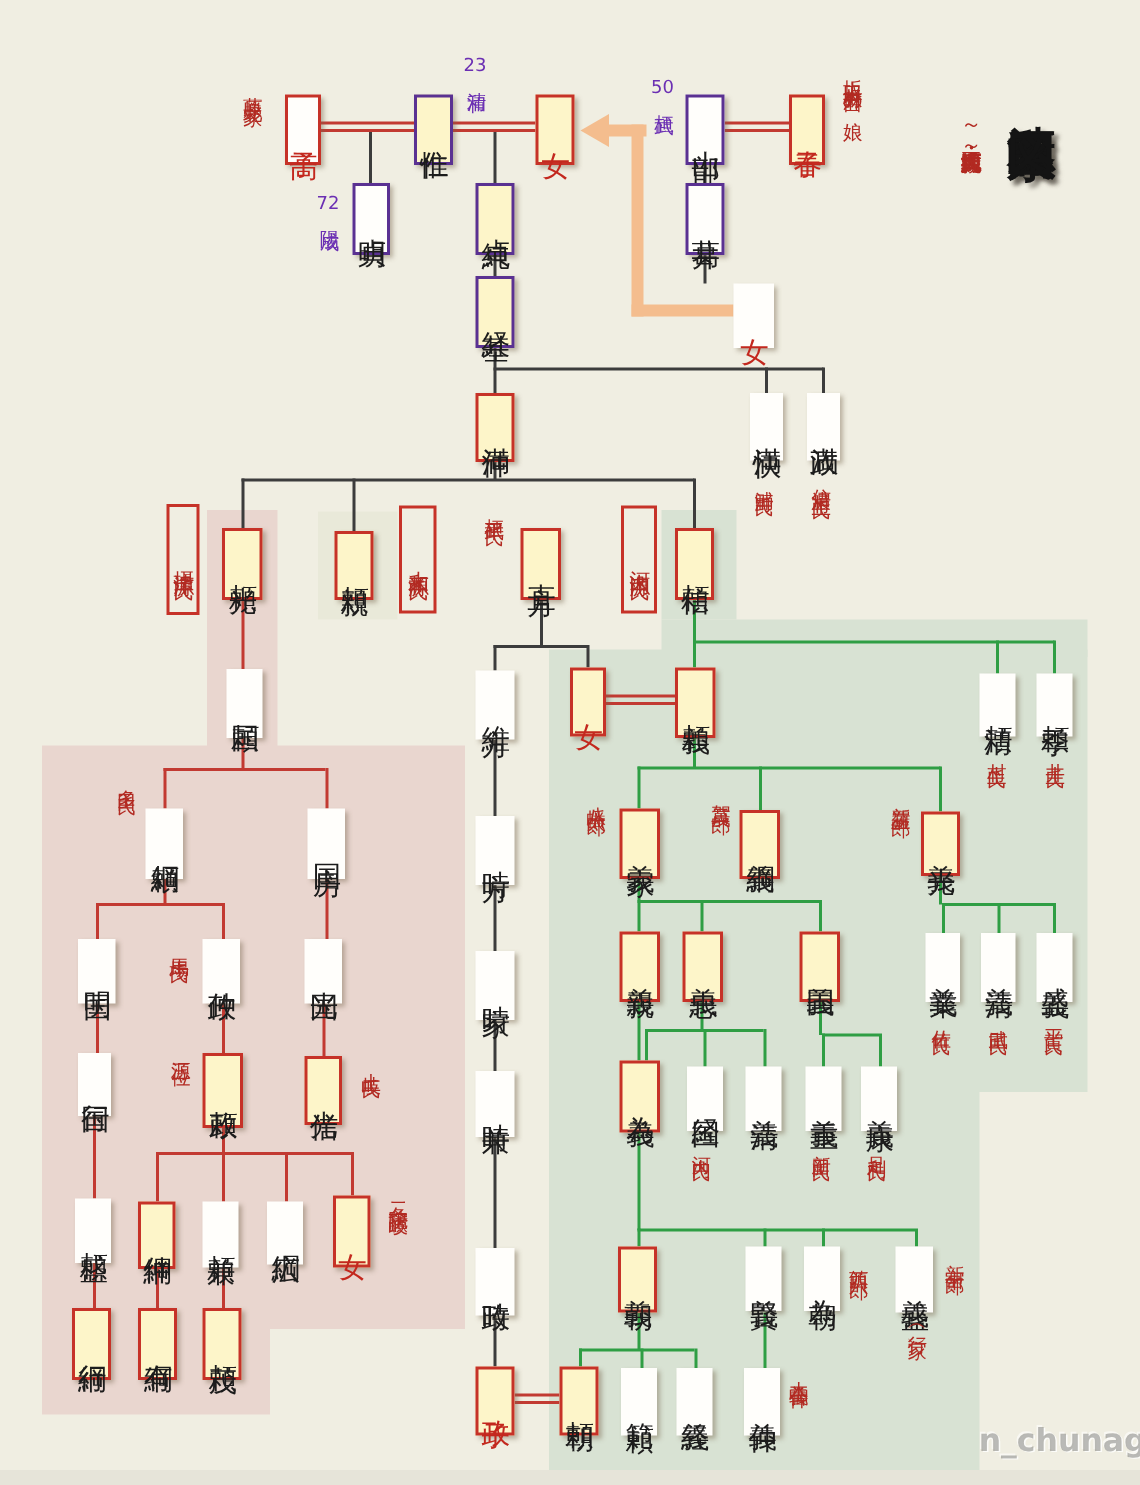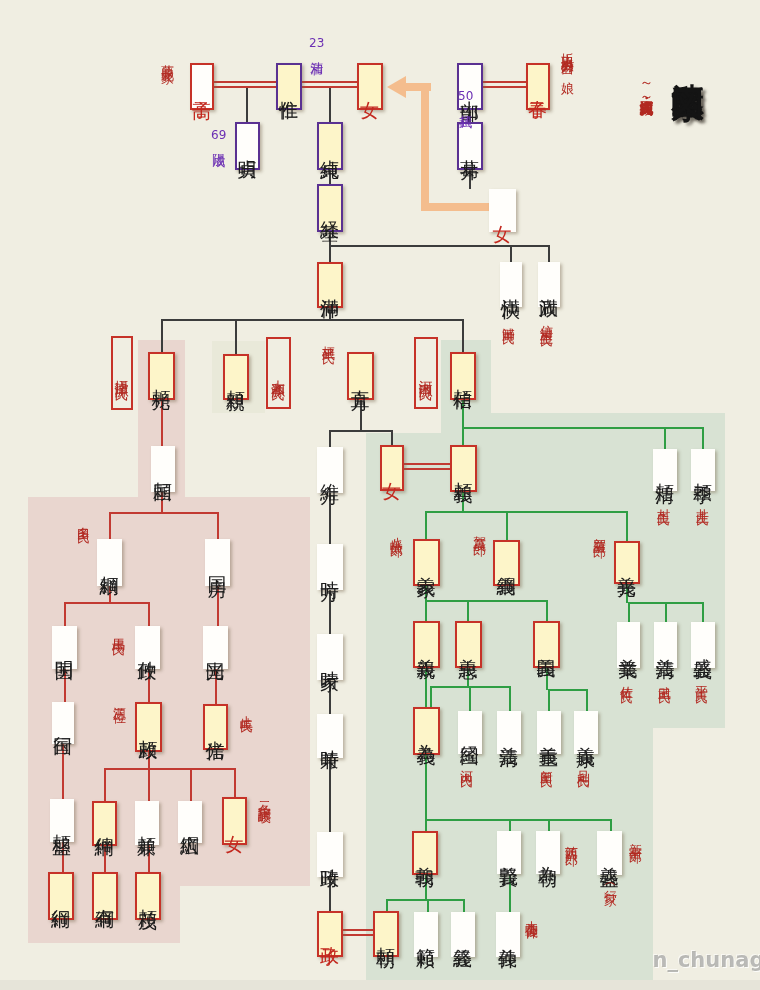--- a/index.html
+++ b/index.html
@@ -241,24 +241,24 @@
     <div class="rlabel" style="left: 658px; top: 676px; height: 44px;">武田氏</div>
     <div class="rlabel" style="left: 695px; top: 676px; height: 44px;">平賀氏</div>
     <div class="rlabel" style="left: 460px; top: 760px; height: 44px;">河内氏</div>
     <div class="rlabel" style="left: 540px; top: 760px; height: 44px;">新田氏</div>
     <div class="rlabel" style="left: 577px; top: 760px; height: 44px;">足利氏</div>
     <div class="rlabel" style="left: 565px; top: 836px; height: 56px;">鎮西八郎</div>
     <div class="rlabel" style="left: 629px; top: 833px; height: 60px;">新宮十郎</div>
     <div class="rlabel" style="left: 604px; top: 878px; height: 52px;">（行家）</div>
     <div class="rlabel" style="left: 525px; top: 910px; height: 62px;">木曽義仲</div>
     <div class="era" style="left: 211px; top: 129px;">
-      <div class="num">69</div>
+      <div class="num">72</div>
       <div class="ename">陽成</div>
     </div>
     <div class="era" style="left: 309px; top: 37px;">
       <div class="num">23</div>
       <div class="ename">清和</div>
     </div>
-    <div class="era" style="left: 458px; top: 52px; margin-top: 38px;">
+    <div class="era" style="left: 434px; top: 52px;">
       <div class="num">50</div>
       <div class="ename">桓武</div>
     </div>
   </div>
 
 </body></html>

